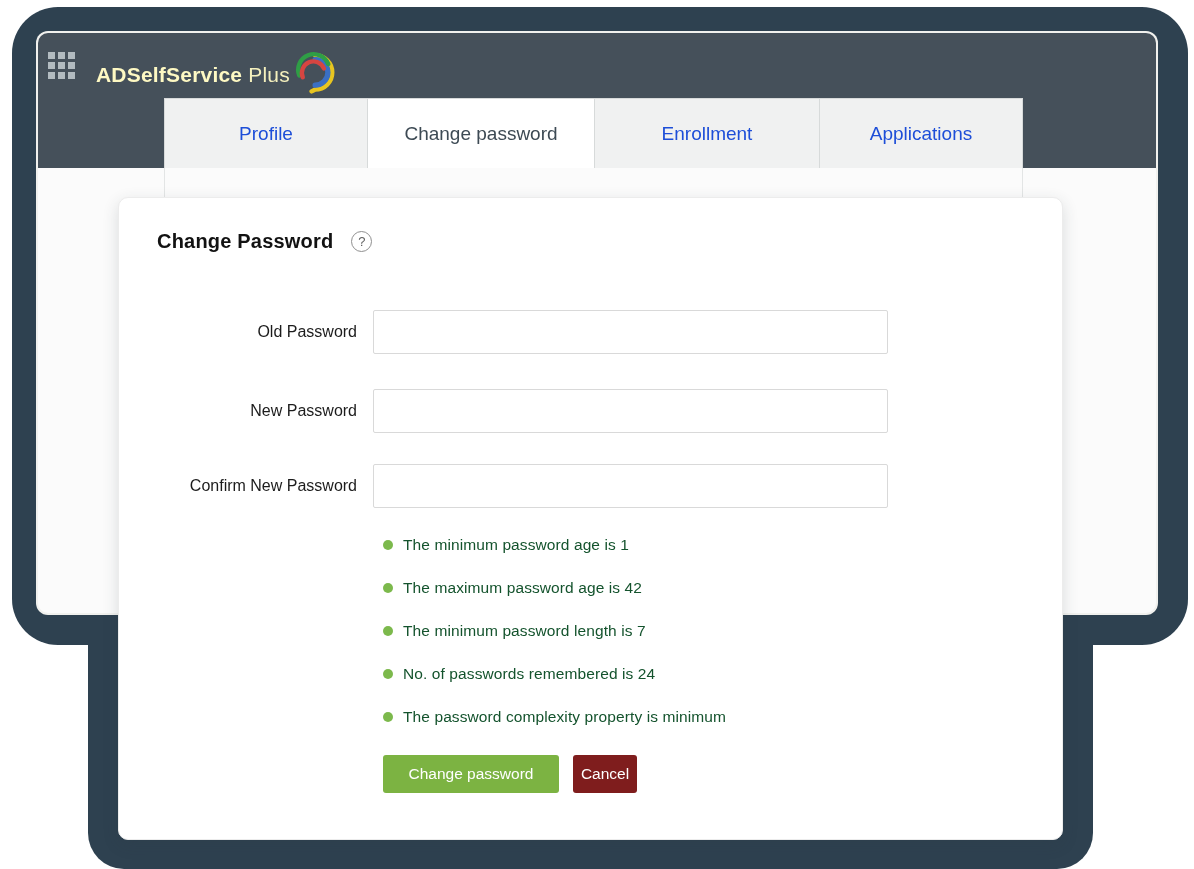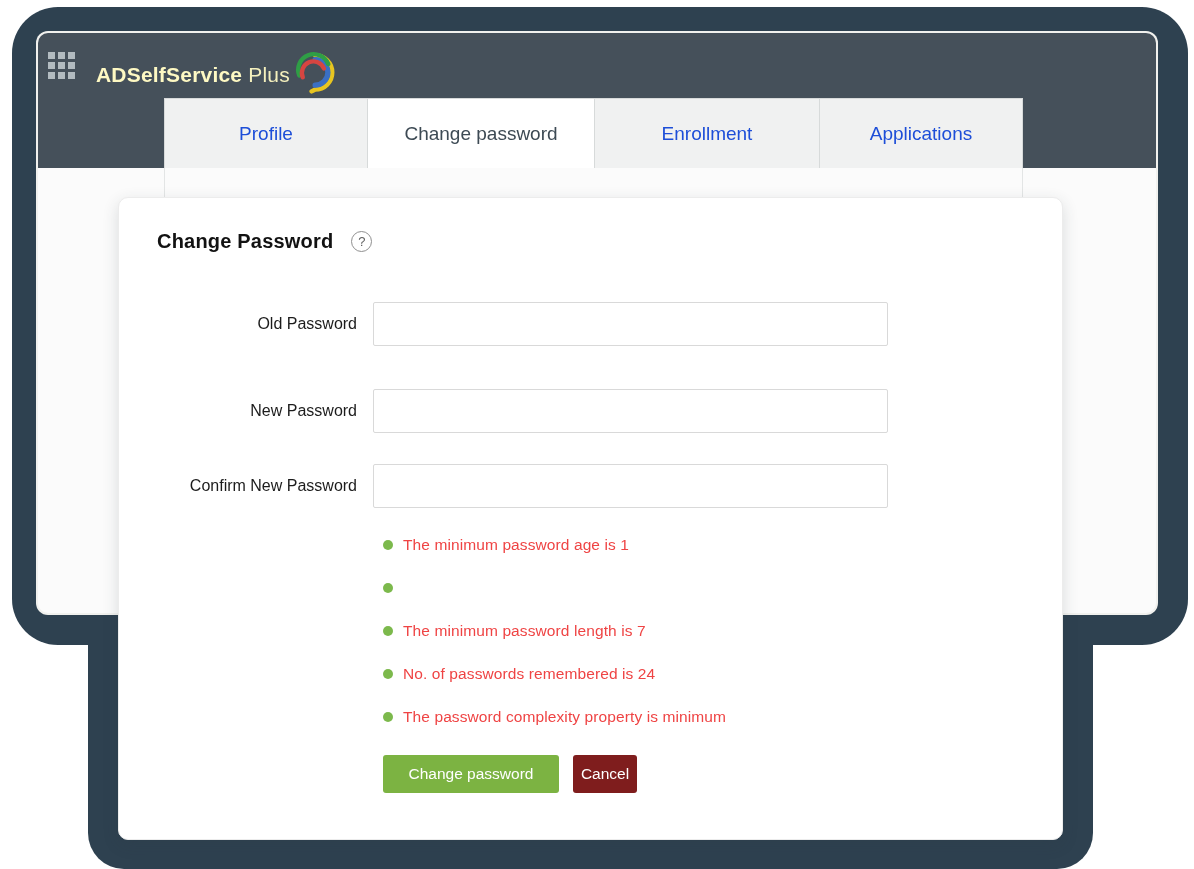--- a/index.html
+++ b/index.html
@@ -79,40 +79,40 @@
     position:absolute; left:38px; top:32px; display:flex; align-items:center;
   }
   .card-title { font-size:20px; font-weight:bold; color:#121212; letter-spacing:.2px; }
   .help-icon {
     margin-left:18px; width:21px; height:21px; border:1.5px solid #8f8f8f;
     border-radius:50%; display:flex; align-items:center; justify-content:center;
     font-size:13px; color:#5f5f5f; cursor:pointer;
   }
 
   .form-row { position:absolute; left:0; width:100%; height:44px; }
-  .form-row.r0 { top:104px;padding-left:24px; }
+  .form-row.r0 { top:112px;padding-left:24px; }
   .form-row.r1 { top:191px; }
   .form-row.r2 { top:266px; }
   .field-label {
     position:absolute; left:0; top:0; width:238px; height:44px;
     line-height:44px; text-align:right; font-size:16px; color:#1c1c1c;
   }
   .field-input {
     position:absolute; left:254px; top:0; width:515px; height:44px;
     border:1px solid #d9d9d9; border-radius:2px; background:#ffffff;
     font-size:16px; padding:0 12px; color:#222; outline:none;
   }
 
   .policy-list { position:absolute; left:264px; top:325px; }
   .policy-item { height:43px; display:flex; align-items:center; }
   .policy-bullet {
     width:10px; height:10px; border-radius:50%; background:#7cb94c;
     margin-right:10px; flex:0 0 auto;
   }
-  .policy-text { font-size:15.5px; color:#ef4444; letter-spacing:.1px; }
+  .policy-text { font-size:15.5px; color:#14532d; letter-spacing:.1px; }
 
   .button-row { position:absolute; left:264px; top:557px; display:flex; gap:14px; }
   .btn {
     height:38px; border:none; border-radius:3px; font-size:15.5px;
     color:#ffffff; cursor:pointer; font-family:"Liberation Sans", sans-serif;
   }
   .btn-submit { width:176px; background:#7cb342; }
   .btn-cancel { width:64px; background:#7f1d1d; }
 </style>
 </head>
@@ -189,20 +189,21 @@
       <input class="field-input" type="password" aria-label="Confirm New Password" style="">
     </div>
 
     <div class="policy-list">
       <div class="policy-item">
         <span class="policy-bullet"></span>
         <span class="policy-text">The minimum password age is 1</span>
       </div>
       <div class="policy-item">
         <span class="policy-bullet"></span>
+        <span class="policy-text">The maximum password age is 42</span>
       </div>
       <div class="policy-item">
         <span class="policy-bullet"></span>
         <span class="policy-text">The minimum password length is 7</span>
       </div>
       <div class="policy-item">
         <span class="policy-bullet"></span>
         <span class="policy-text">No. of passwords remembered is 24</span>
       </div>
       <div class="policy-item">

